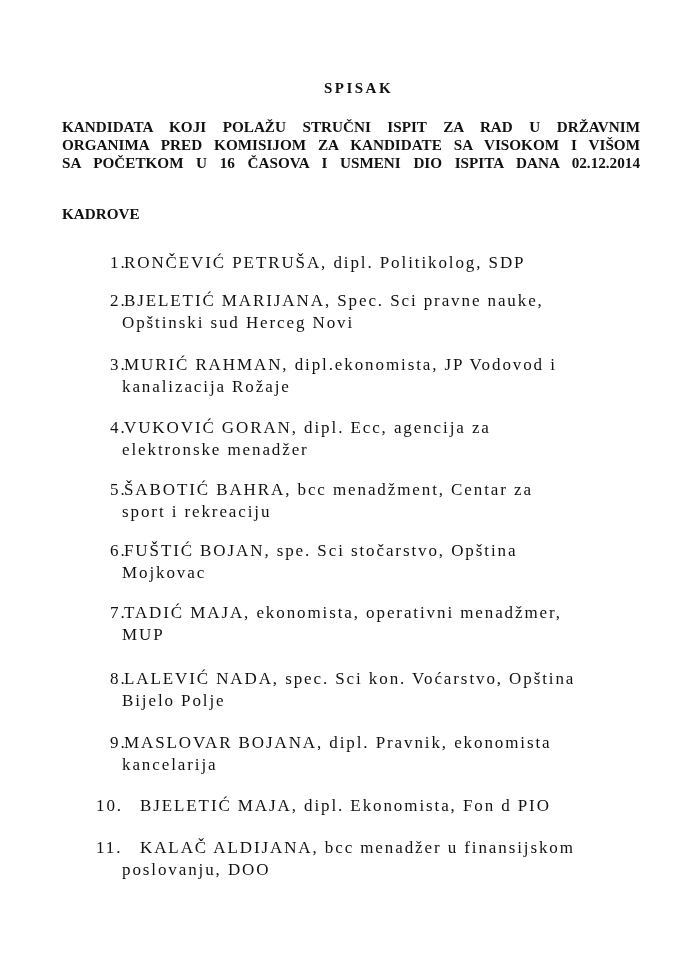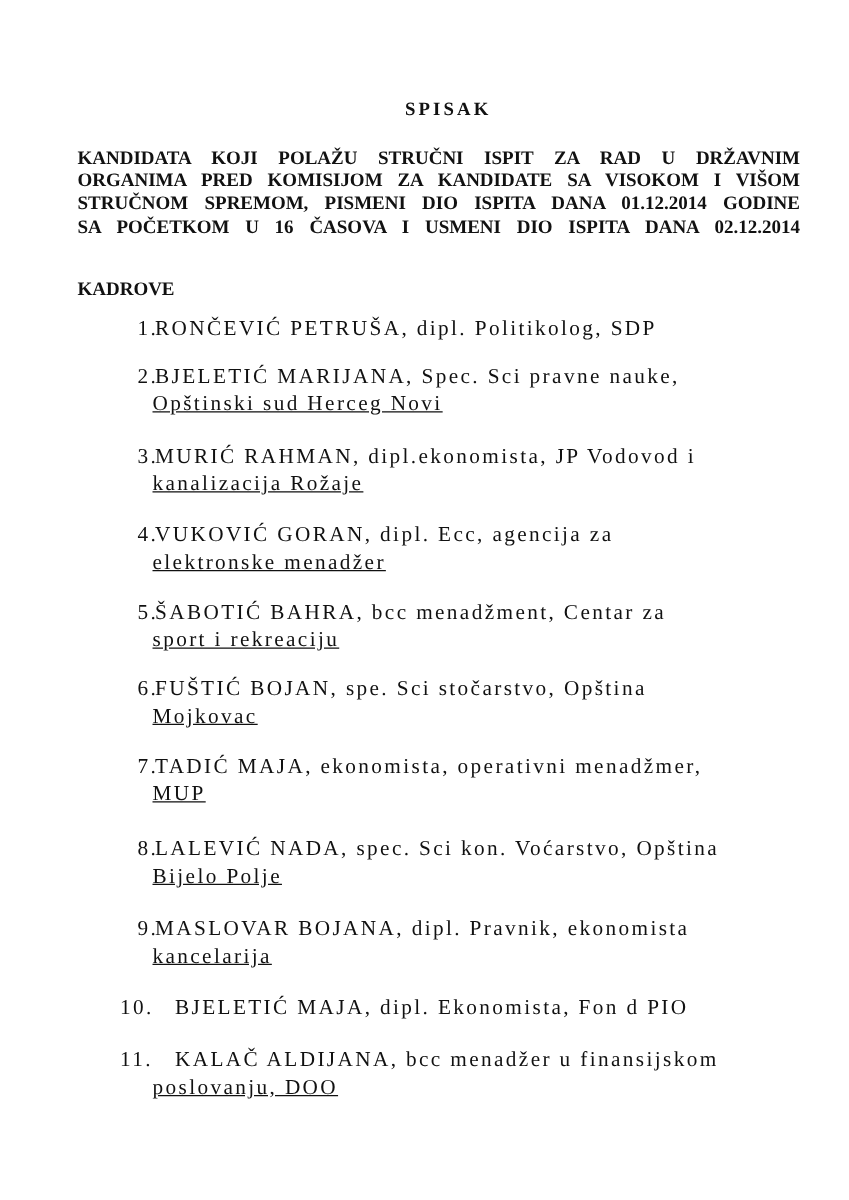--- a/index.html
+++ b/index.html
@@ -90,34 +90,32 @@
       white-space: nowrap;
     }
     .item .line1.wide {
       left: 140px;
     }
     .item .line2 {
       position: absolute;
       left: 122px;
       top: 22px;
       white-space: nowrap;
-      text-decoration: underline;
     }
   </style>
 </head>
 <body>
 
 <div class="page">
 
   <div class="title">SPISAK</div>
 
   <div class="intro">
     <span class="ln">KANDIDATA KOJI POLAŽU STRUČNI ISPIT ZA RAD U DRŽAVNIM</span>
     <span class="ln">ORGANIMA PRED KOMISIJOM ZA KANDIDATE SA VISOKOM I VIŠOM</span>
-    <span class="ln">STRUČNOM SPREMOM, PISMENI DIO ISPITA DANA 01.12.2014 GODINE</span>
     <span class="ln">SA  POČETKOM U 16 ČASOVA I USMENI DIO ISPITA DANA 02.12.2014</span>
     <span class="ln last">KADROVE</span>
   </div>
 
   <div class="list">
 
     <div class="item" style="top:2px;">
       <span class="num">1.</span>
       <span class="line1">RONČEVIĆ PETRUŠA, dipl. Politikolog, SDP</span>
     </div>

